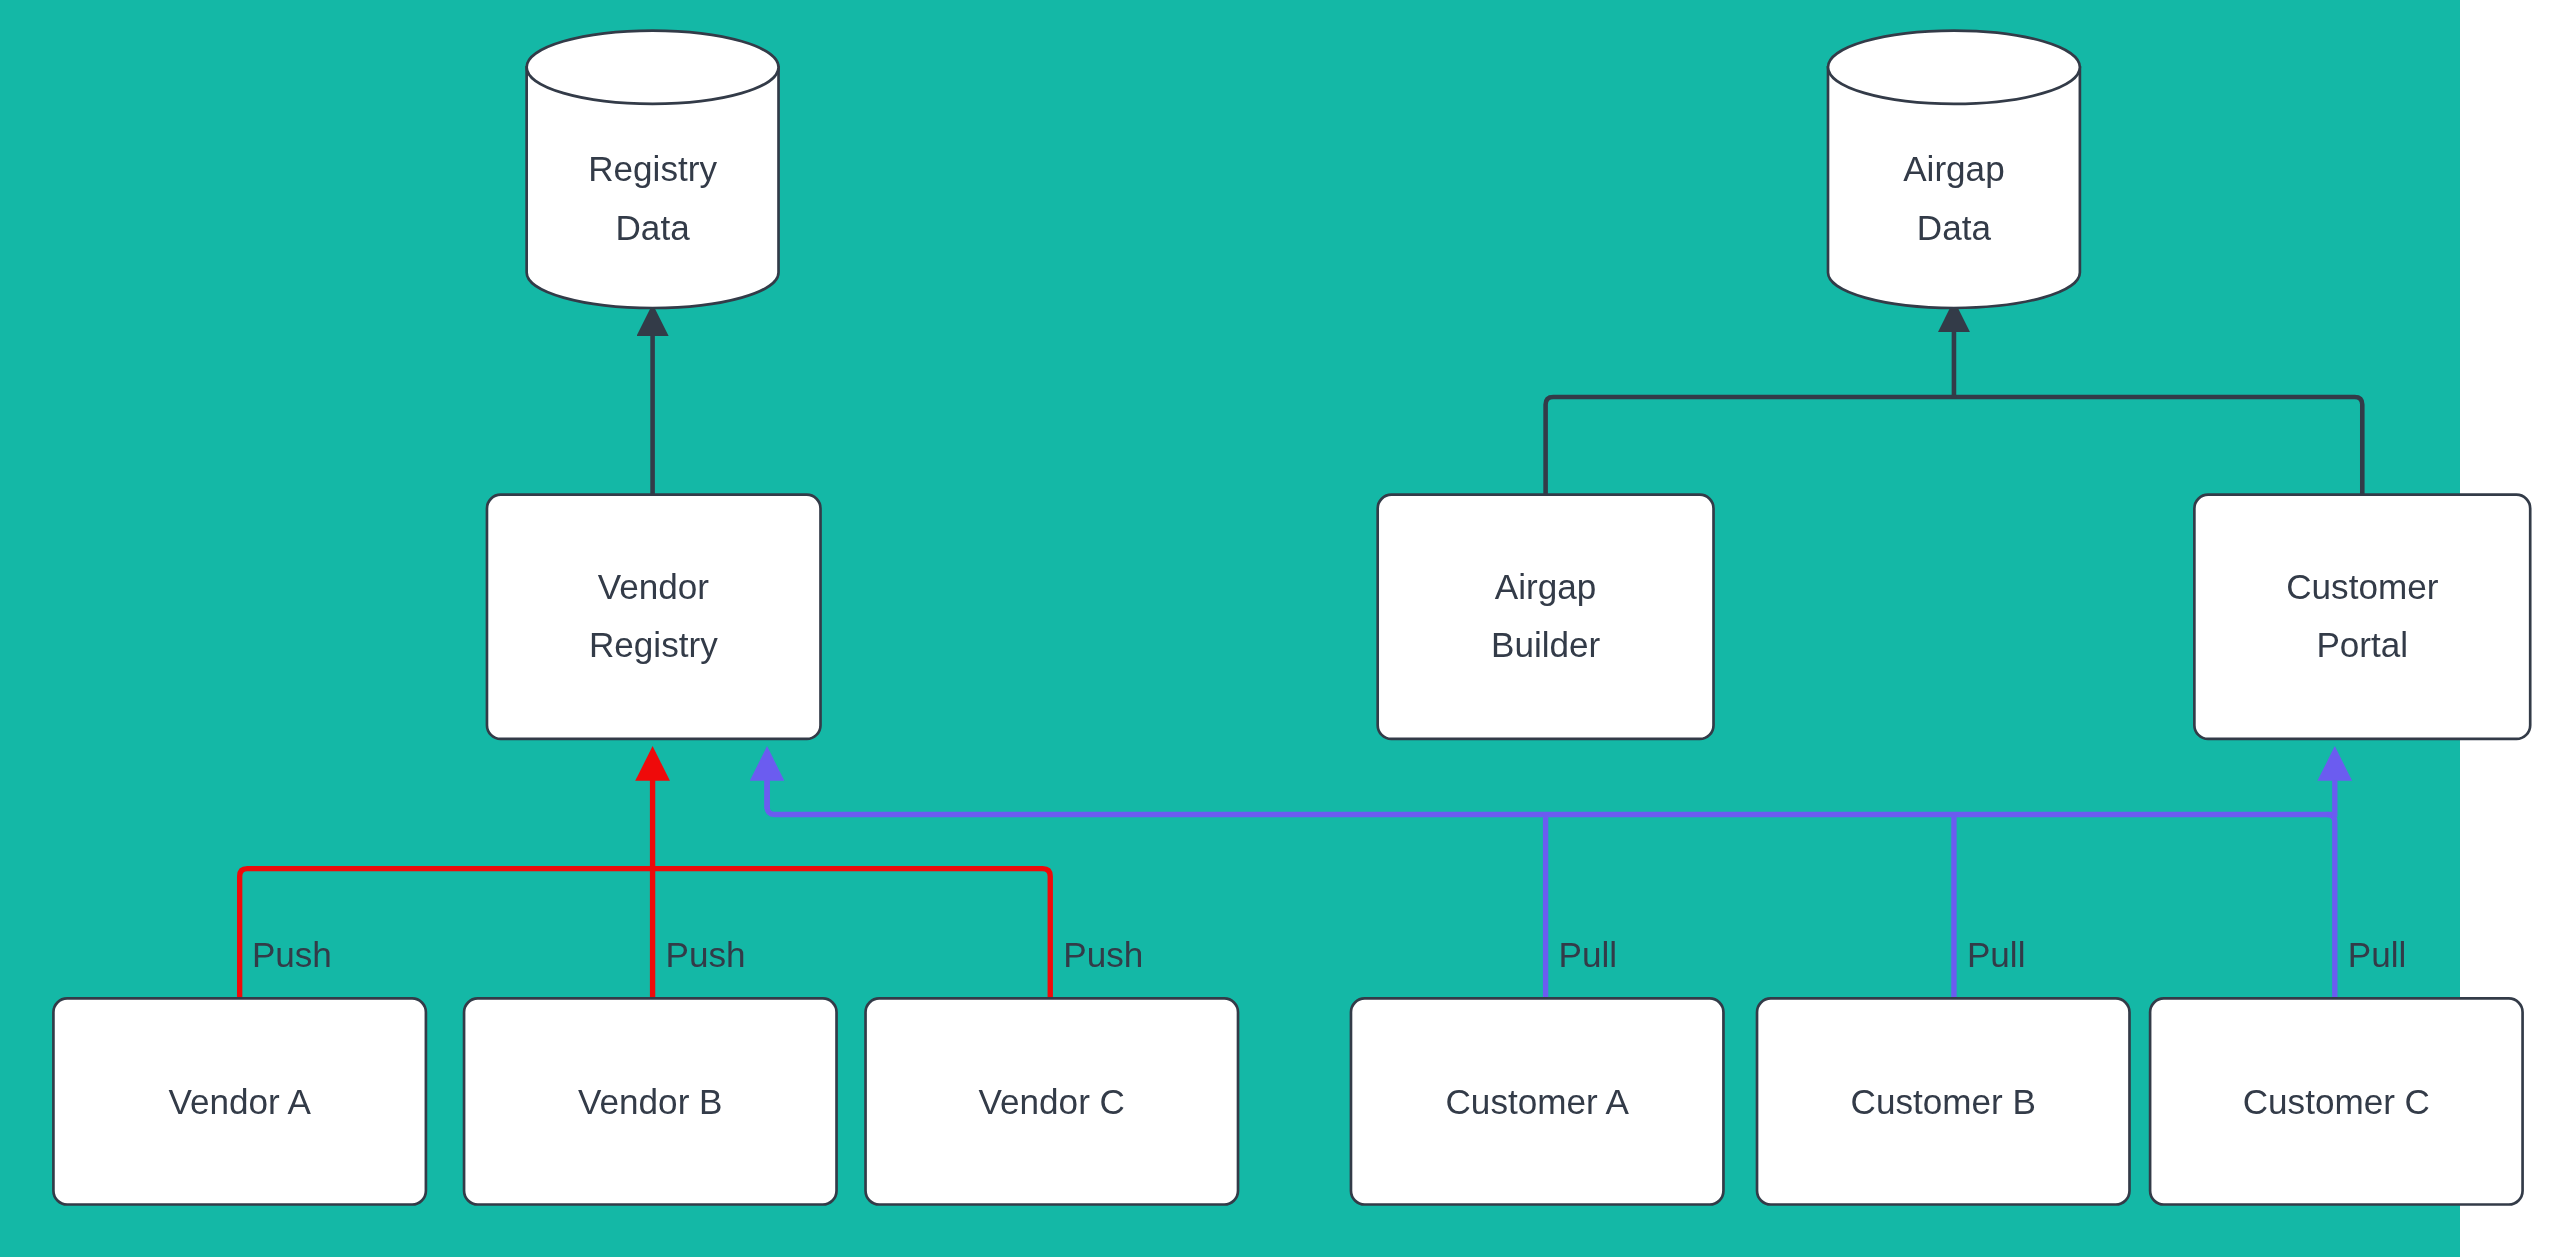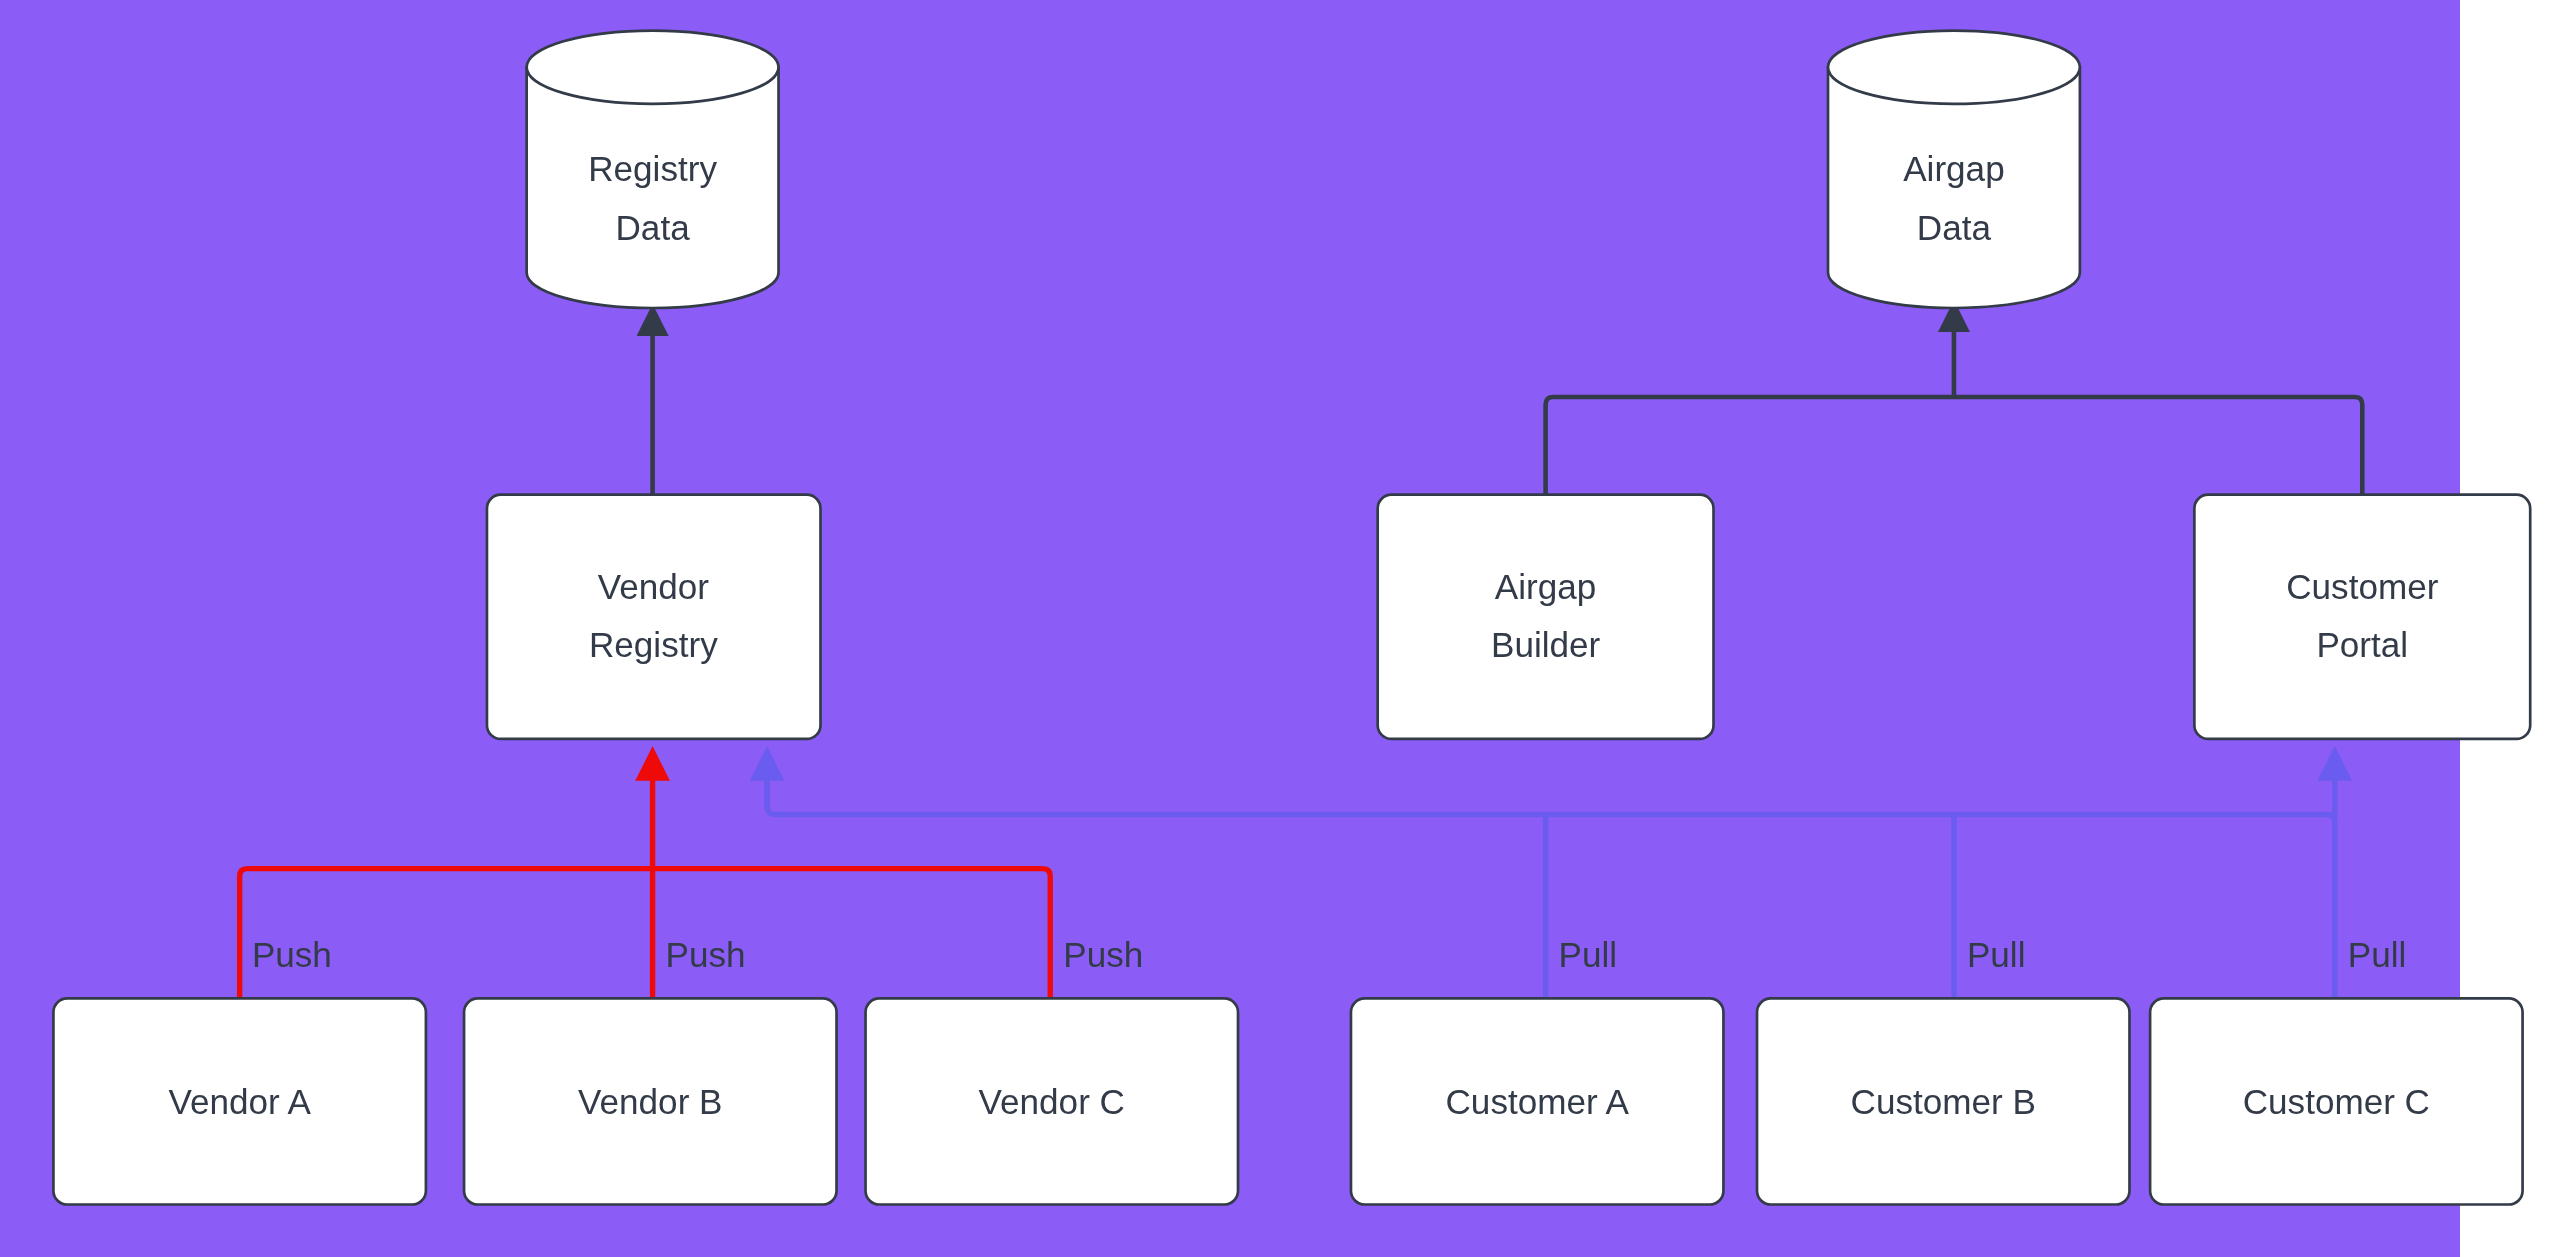--- a/index.html
+++ b/index.html
@@ -10,21 +10,21 @@
   body {
     width: 2576px;
     height: 1258px;
     font-family: "Liberation Sans", sans-serif;
     overflow: hidden;
   }
   #diagram-root {
     position: relative;
     width: 2460px;
     height: 1258px;
-    background: #8b5cf6;
+    background: #14b8a6;
   }
   svg.canvas {
     position: absolute;
     inset: 0;
     width: 2576px;
     height: 1258px;
     display: block;
   }
   .node-label {
     font-family: "Liberation Sans", sans-serif;

